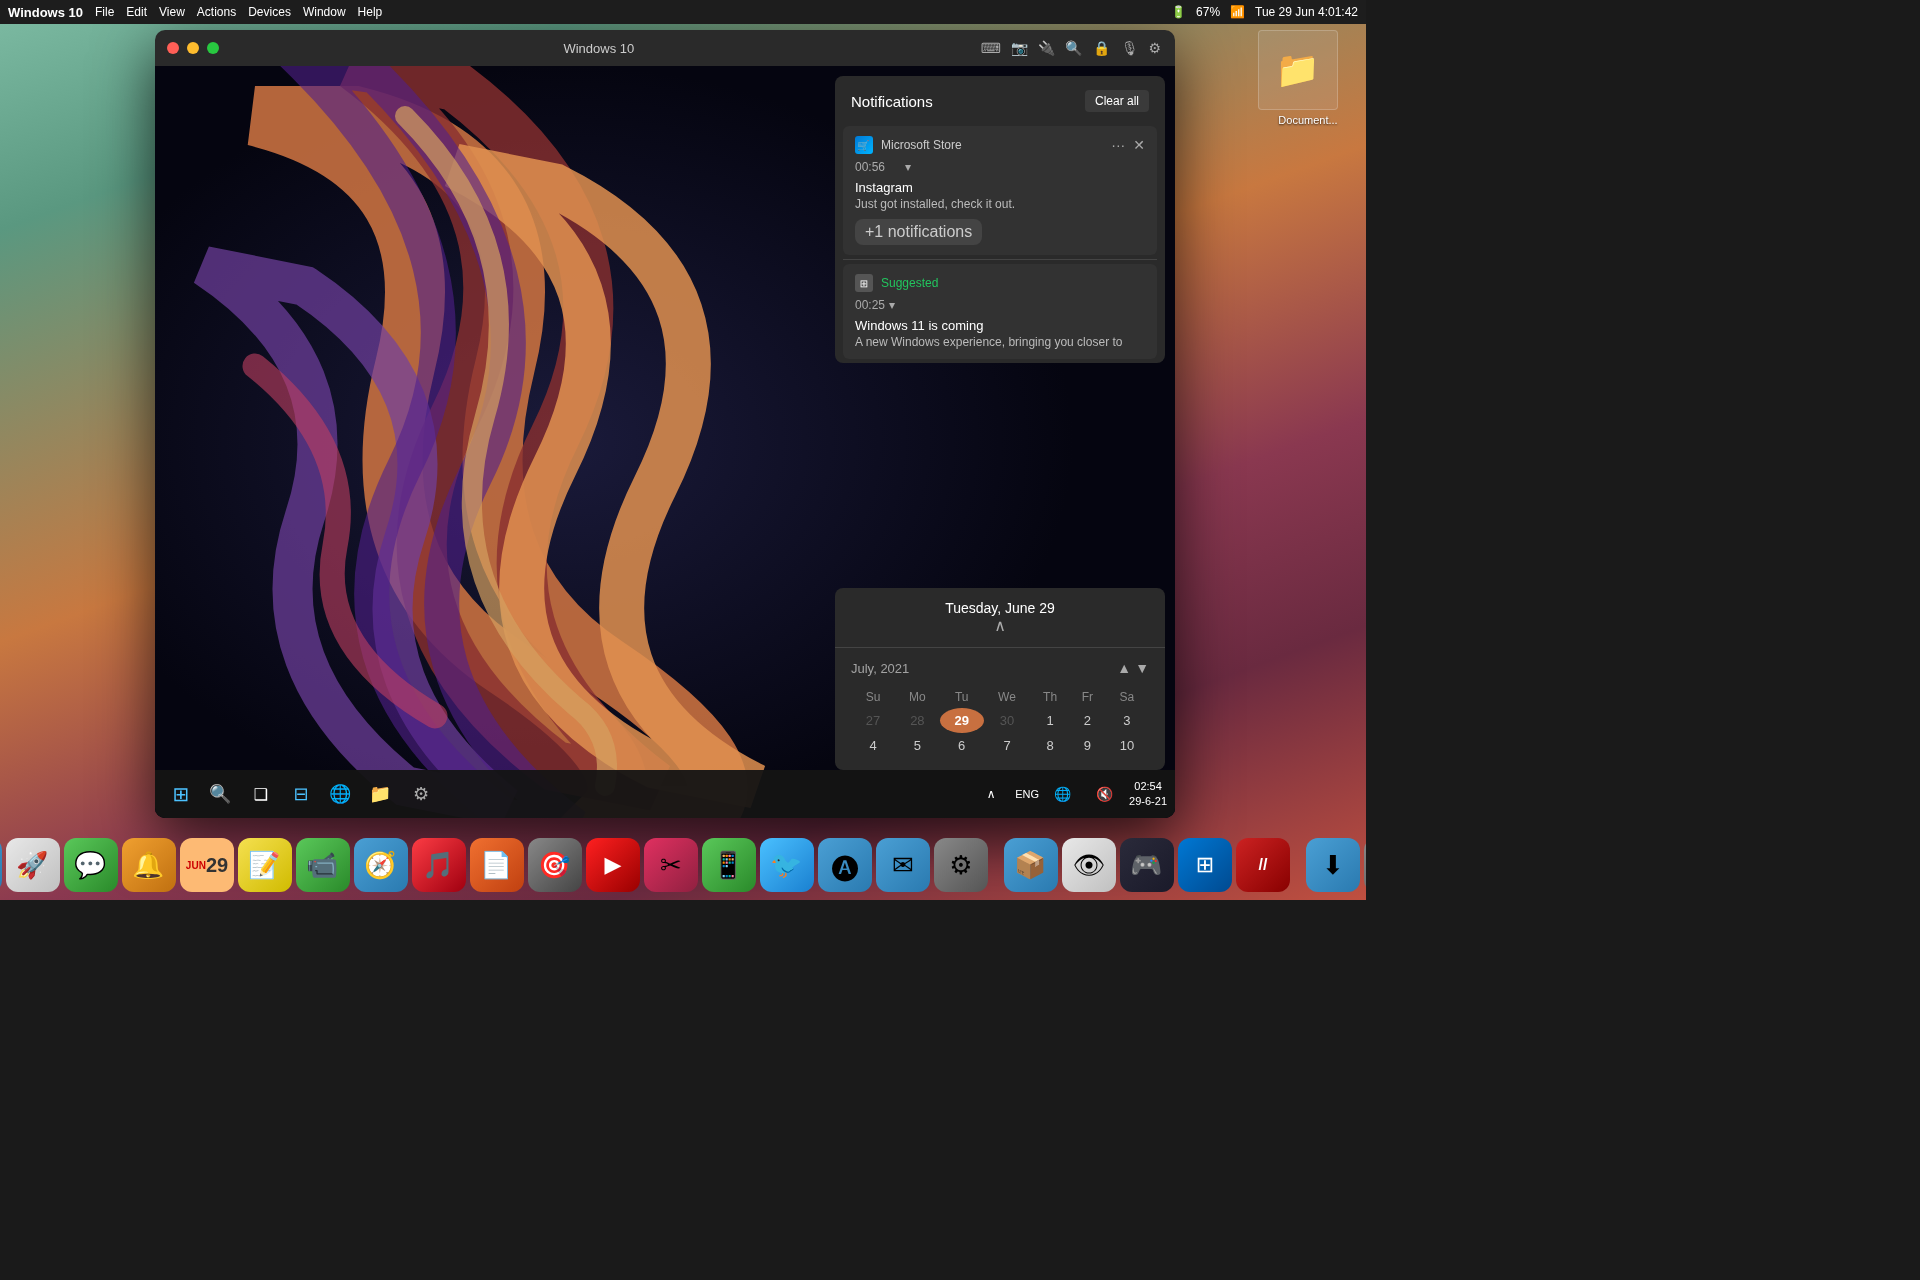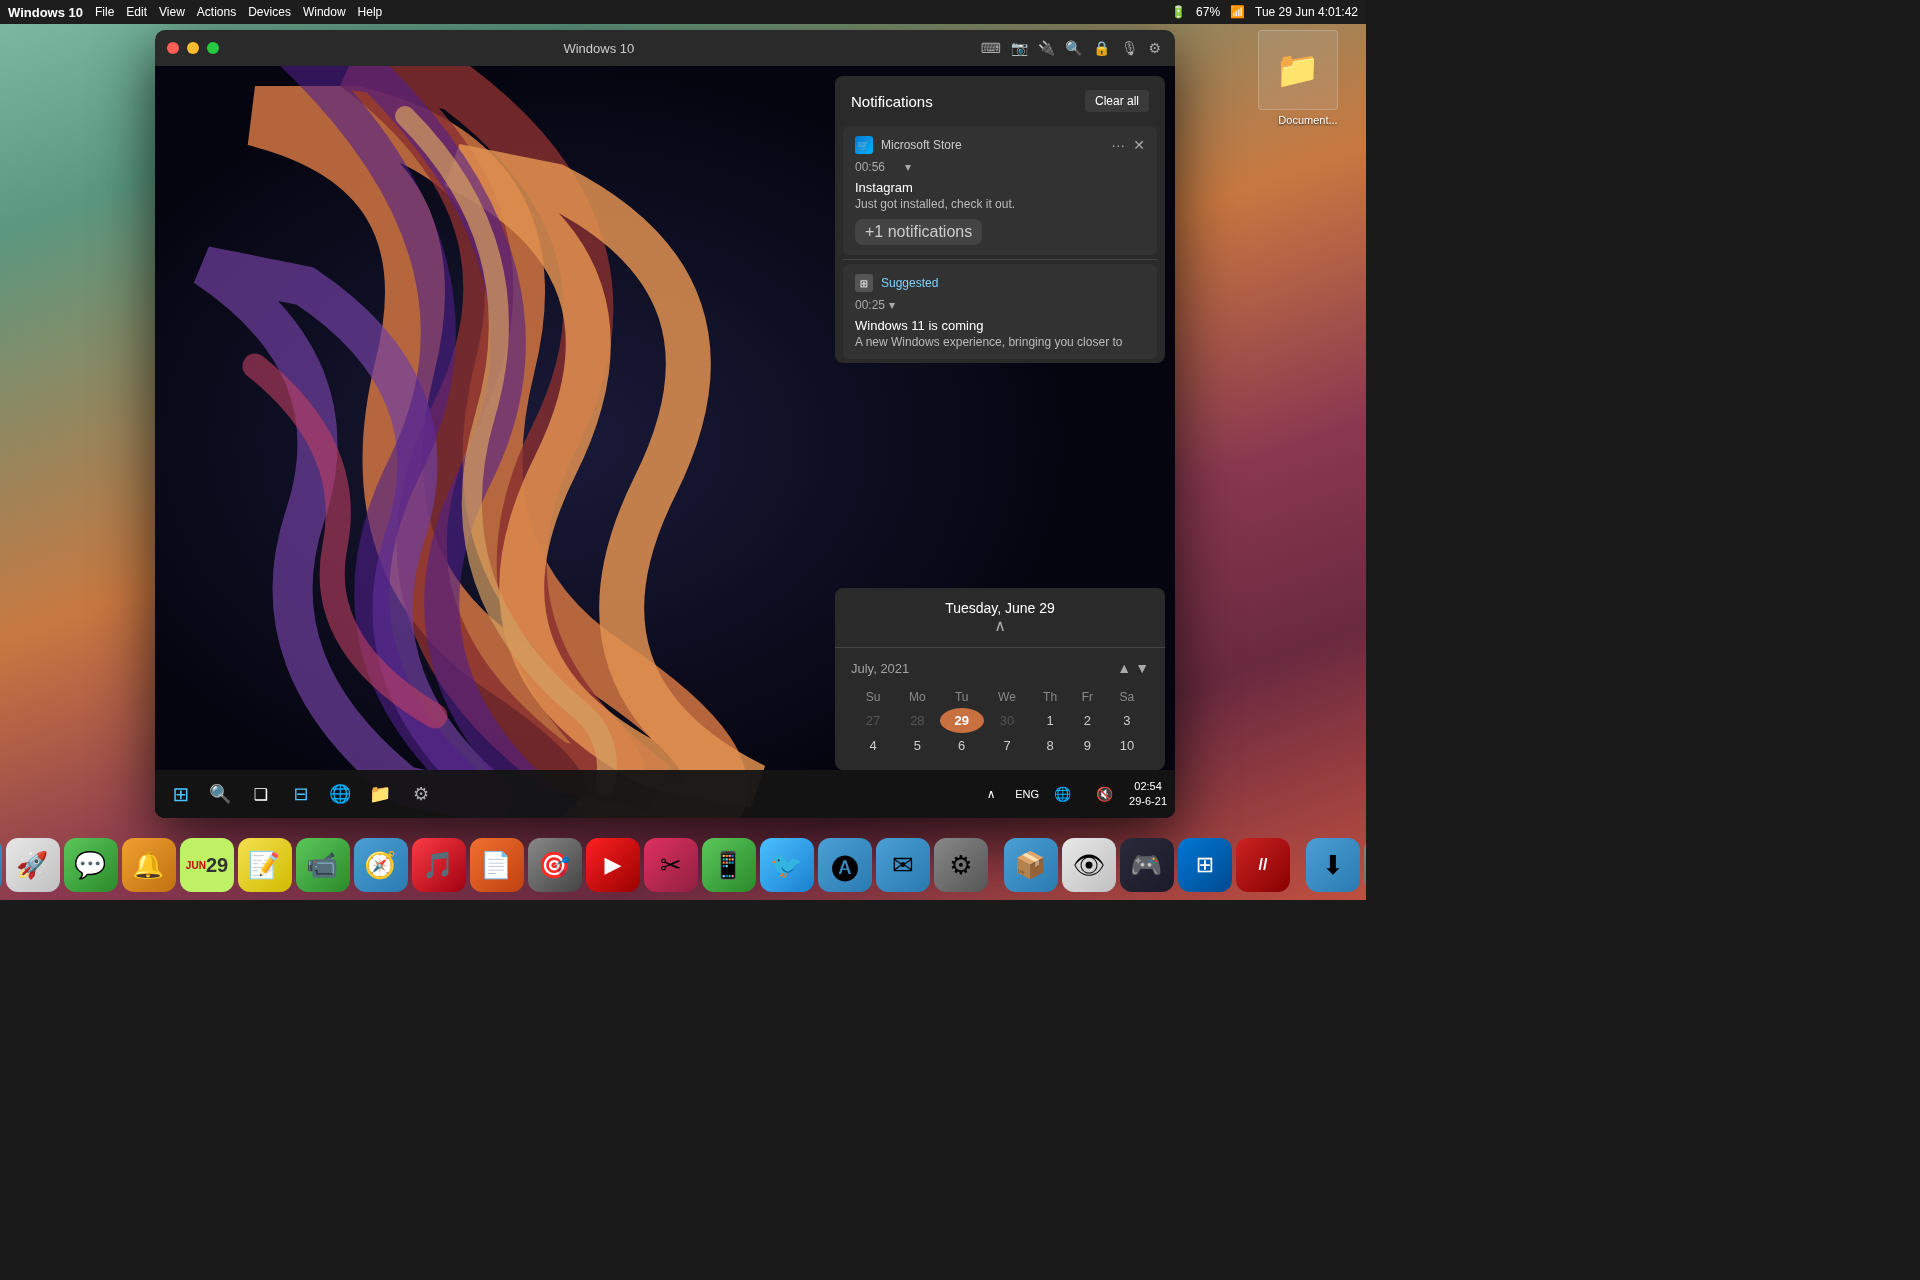--- a/index.html
+++ b/index.html
@@ -256,21 +256,21 @@
       height: 18px;
       background: #555;
       border-radius: 3px;
       display: flex;
       align-items: center;
       justify-content: center;
       font-size: 10px;
       color: #fff;
     }
     .suggested-label {
-      color: #7dd3fc;
+      color: #22c55e;
       font-size: 12px;
     }
     .suggested-time {
       color: #aaa;
       font-size: 12px;
       display: flex;
       align-items: center;
       gap: 4px;
       margin-bottom: 6px;
     }
@@ -441,21 +441,21 @@
       font-size: 26px;
       position: relative;
       flex-shrink: 0;
     }
 
     
     .dock-finder { background: linear-gradient(135deg, #4a9fd4, #2a7ab0); }
     .dock-launchpad { background: linear-gradient(135deg, #e8e8e8, #c0c0c0); }
     .dock-messages { background: linear-gradient(135deg, #5ac85a, #2a8a2a); }
     .dock-notification { background: linear-gradient(135deg, #f0a030, #c07010); }
-    .dock-calendar { background: #bef264; color: #333; }
+    .dock-calendar { background: #fdba74; color: #333; }
     .dock-notes { background: linear-gradient(135deg, #f5e050, #d0bb00); }
     .dock-facetime { background: linear-gradient(135deg, #5ac85a, #2a8a2a); }
     .dock-safari { background: linear-gradient(135deg, #4a9fd4, #2a7ab0); }
     .dock-music { background: linear-gradient(135deg, #fc3c44, #a00010); }
     .dock-pages { background: linear-gradient(135deg, #f07030, #c04010); }
     .dock-magic-bullet { background: linear-gradient(135deg, #888, #444); }
     .dock-youtube { background: linear-gradient(135deg, #ff3030, #aa0000); }
     .dock-kolibri { background: linear-gradient(135deg, #e03060, #902040); }
     .dock-whatsapp { background: linear-gradient(135deg, #5ac85a, #2a8a2a); }
     .dock-twitter { background: linear-gradient(135deg, #4ac0ff, #1a80d0); }

